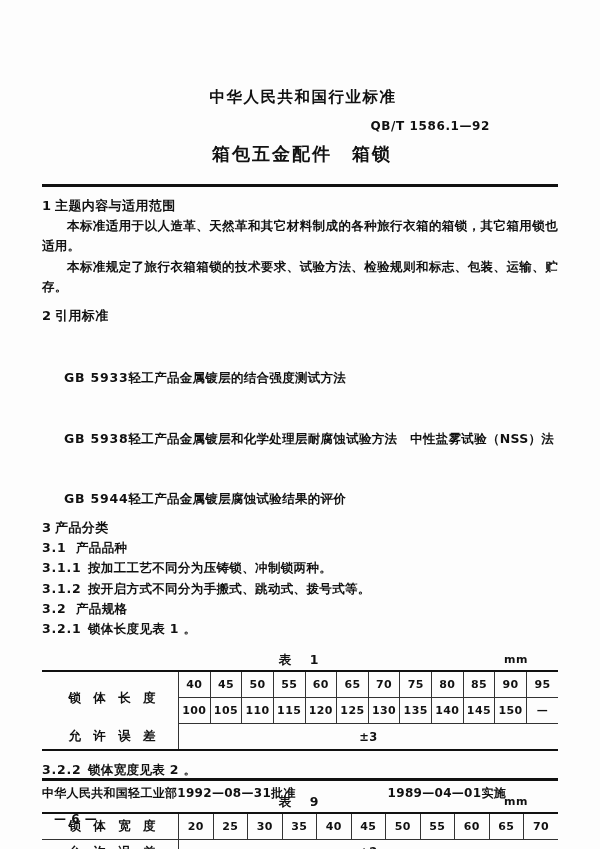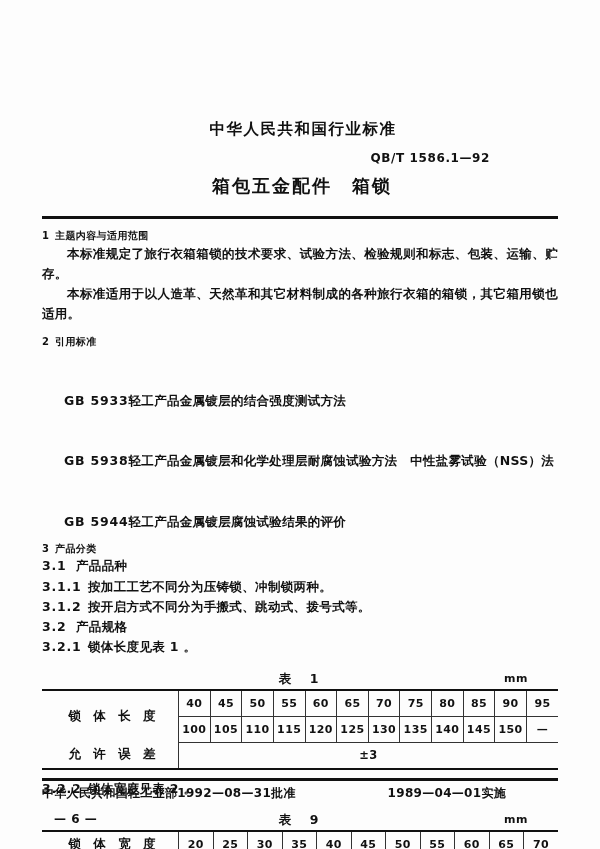--- a/index.html
+++ b/index.html
@@ -24,21 +24,21 @@
   }
   .content {
     position: absolute;
     left: 42px;
     top: 0;
     width: 516px;
   }
 
   
   .doc-header {
-    padding-top: 119px;
+    padding-top: 87px;
   }
   .org-line {
     text-align: center;
     font-size: 15.5px;
     font-weight: bold;
     letter-spacing: 1.5px;
     padding-left: 6px;
   }
   .std-number {
     text-align: right;
@@ -62,21 +62,21 @@
     height: 3px;
     background: #111;
     width: 100%;
   }
 
   
   .section {
     margin-top: 9px;
   }
   .sec-head {
-    font-size: 10px;
+    font-size: 13px;
     font-weight: bold;
     letter-spacing: 0.4px;
     line-height: 1.55;
   }
   .sec-head .num {
     display: inline-block;
     min-width: 13px;
   }
   .para {
     font-size: 12.5px;
@@ -217,22 +217,22 @@
       <div class="org-line">中华人民共和国行业标准</div>
       <div class="std-number">QB/T 1586.1—92</div>
       <div class="doc-title">箱包五金配件　箱锁</div>
       <div class="rule-top"></div>
     </div>
 
     <div class="section">
       <div class="sec-head">
         <span class="num">1</span><span>主题内容与适用范围</span>
       </div>
+      <div class="para">本标准适用于以人造革、天然革和其它材料制成的各种旅行衣箱的箱锁，其它箱用锁也适用。</div>
       <div class="para">本标准规定了旅行衣箱箱锁的技术要求、试验方法、检验规则和标志、包装、运输、贮存。</div>
-      <div class="para">本标准适用于以人造革、天然革和其它材料制成的各种旅行衣箱的箱锁，其它箱用锁也适用。</div>
     </div>
 
     <div class="section">
       <div class="sec-head">
         <span class="num">2</span><span>引用标准</span>
       </div>
       <div class="ref-list">
         <div class="ref-item">
           <span class="ref-code">GB 5933</span><span>轻工产品金属镀层的结合强度测试方法</span>
         </div>

